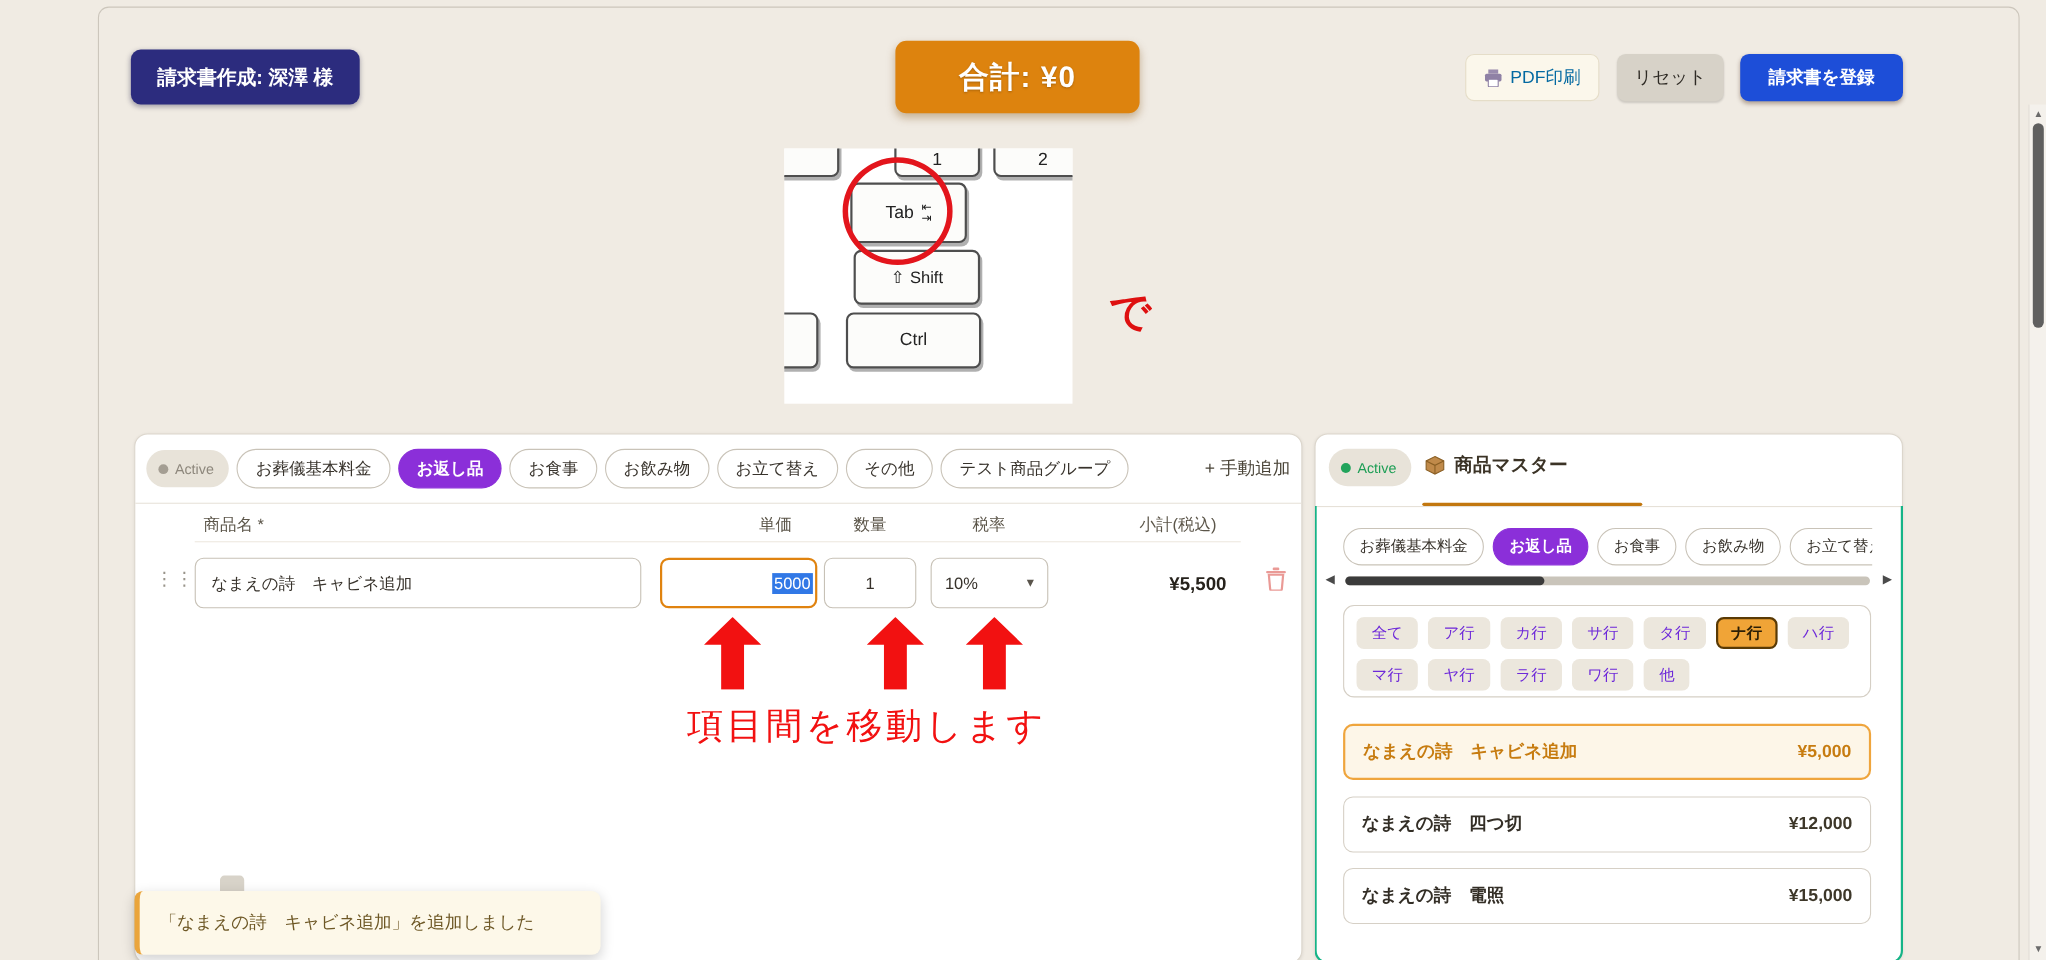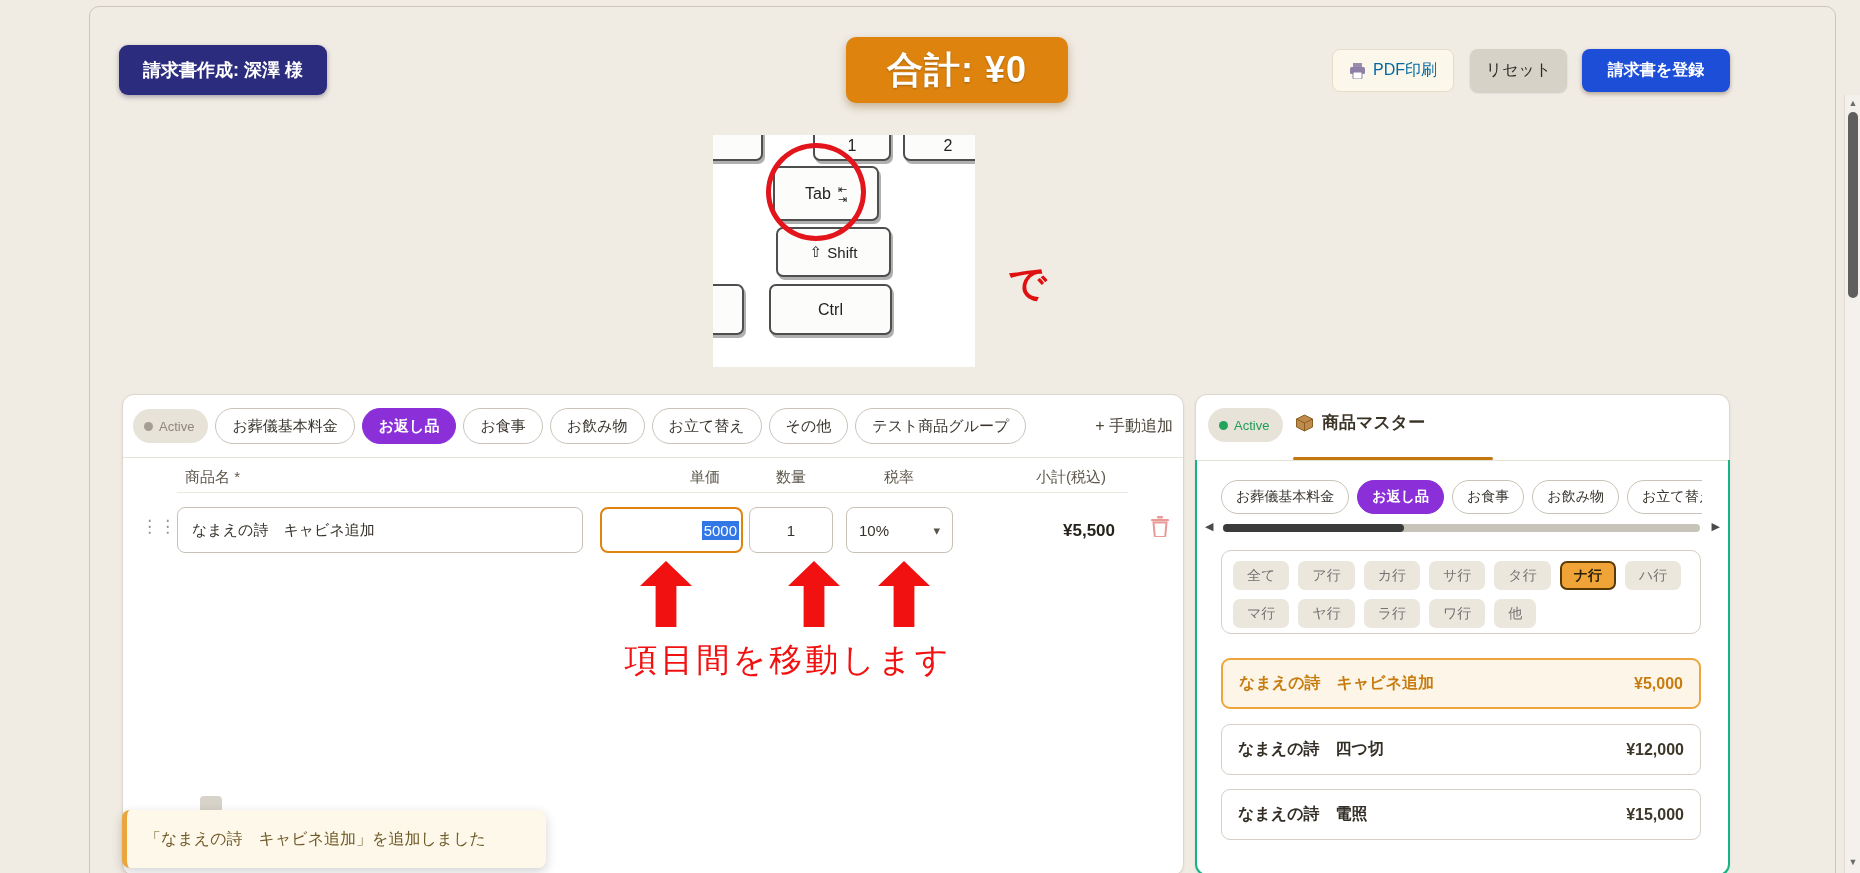--- a/index.html
+++ b/index.html
@@ -8,23 +8,23 @@
   .page { position:absolute; inset:0; width:1860px; height:873px; background:#f0ebe3; overflow:hidden; }
 
   .app-frame { position:absolute; left:89px; top:6px; width:1747px; height:1180px;
     border:1px solid #ccc6bc; border-radius:10px; }
 
   
   .badge-navy { position:absolute; left:119px; top:45px; height:50px; padding:0 24px;
     background:#2c2c7e; border-radius:9px; color:#fff; font-size:18px; font-weight:600;
     display:flex; align-items:center; box-shadow:0 2px 5px rgba(20,20,60,.35); }
   .total-btn { position:absolute; left:814px; top:37px; width:222px; height:66px;
-    background:#dd830e; border-radius:10px; color:#fff; font-size:36px; font-weight:bold;
+    background:#dd830e; border-radius:10px; color:#fff; font-size:27px; font-weight:bold;
     display:flex; align-items:center; justify-content:center; letter-spacing:1px;
-    box-shadow:0 4px 8px rgba(120,70,0,.35); text-shadow:0 1px 2px rgba(0,0,0,.25);margin-left:32px; }
+    box-shadow:0 4px 8px rgba(120,70,0,.35); text-shadow:0 1px 2px rgba(0,0,0,.25); }
   .hdr-btn { position:absolute; top:49px; height:43px; border-radius:8px; font-size:16px;
     display:flex; align-items:center; justify-content:center; cursor:pointer; border:none; gap:7px;
     font-family:inherit; }
   .btn-pdf { left:1332px; width:122px; background:#fbf7eb; border:1px solid #e5ddc8; color:#0369a1; }
   .btn-reset { left:1470px; width:97px; background:#d7d2c8; color:#2e2a24; box-shadow:0 1px 2px rgba(0,0,0,.15); }
   .btn-register { left:1582px; width:148px; background:#1d4ed8; color:#fff; font-weight:bold;
     box-shadow:0 2px 4px rgba(60,25,0,.35); }
 
   
   .kb { position:absolute; left:713px; top:135px; width:262px; height:232px; background:#fff; overflow:hidden; }
@@ -109,21 +109,21 @@
     border:2px solid #15b487; border-top:none; border-radius:0 0 12px 12px; }
   .m-cats { position:absolute; left:24px; right:26px; top:20px; height:36px; display:flex; gap:8px; overflow:hidden; }
   .m-cats .pill { height:34px; font-size:14px; padding:0 14px; }
   .hscroll-arrow { position:absolute; top:60px; font-size:11px; color:#4a4a4a; cursor:pointer; background:none; border:none; }
   .hscroll-left { left:8px; } .hscroll-right { right:8px; }
   .hscroll-track { position:absolute; left:26px; right:28px; top:64px; height:8px; border-radius:4px; background:#c9c4ba; cursor:pointer; }
   .hscroll-thumb { position:absolute; left:0; top:0; height:8px; width:38%; border-radius:4px; background:#3b3b3b; }
   .filter-box { position:absolute; left:24px; right:27px; top:90px; height:84px; border:1px solid #d5cfc5;
     border-radius:10px; padding:10px 11px; display:flex; flex-wrap:wrap; gap:9px 9px; align-content:flex-start; }
   .filter-pill { height:29px; padding:0 12px; background:#ece7dd; border:2px solid transparent; border-radius:7px;
-    font-size:14px; color:#737373; display:flex; align-items:center; cursor:pointer; font-family:inherit; }
+    font-size:14px; color:#6d28d9; display:flex; align-items:center; cursor:pointer; font-family:inherit; }
   .filter-pill.selected { background:#f0a437; border-color:#593a05; font-weight:bold; color:#2b1e06; }
   .product { position:absolute; left:24px; right:27px; height:51px; border:1px solid #d6d0c6; border-radius:9px;
     background:#fff; display:flex; align-items:center; justify-content:space-between; padding:0 16px;
     font-size:16px; font-weight:bold; cursor:pointer; }
   .product .p-name { color:#332e26; } .product .p-price { color:#3d3729; }
   .product.hl { border:2px solid #efa53d; background:#fdf6e8; }
   .product.hl .p-name, .product.hl .p-price { color:#c77c10; }
   .prod-0 { top:198px; } .prod-1 { top:264px; } .prod-2 { top:329px;gap:11px; }
 
   

